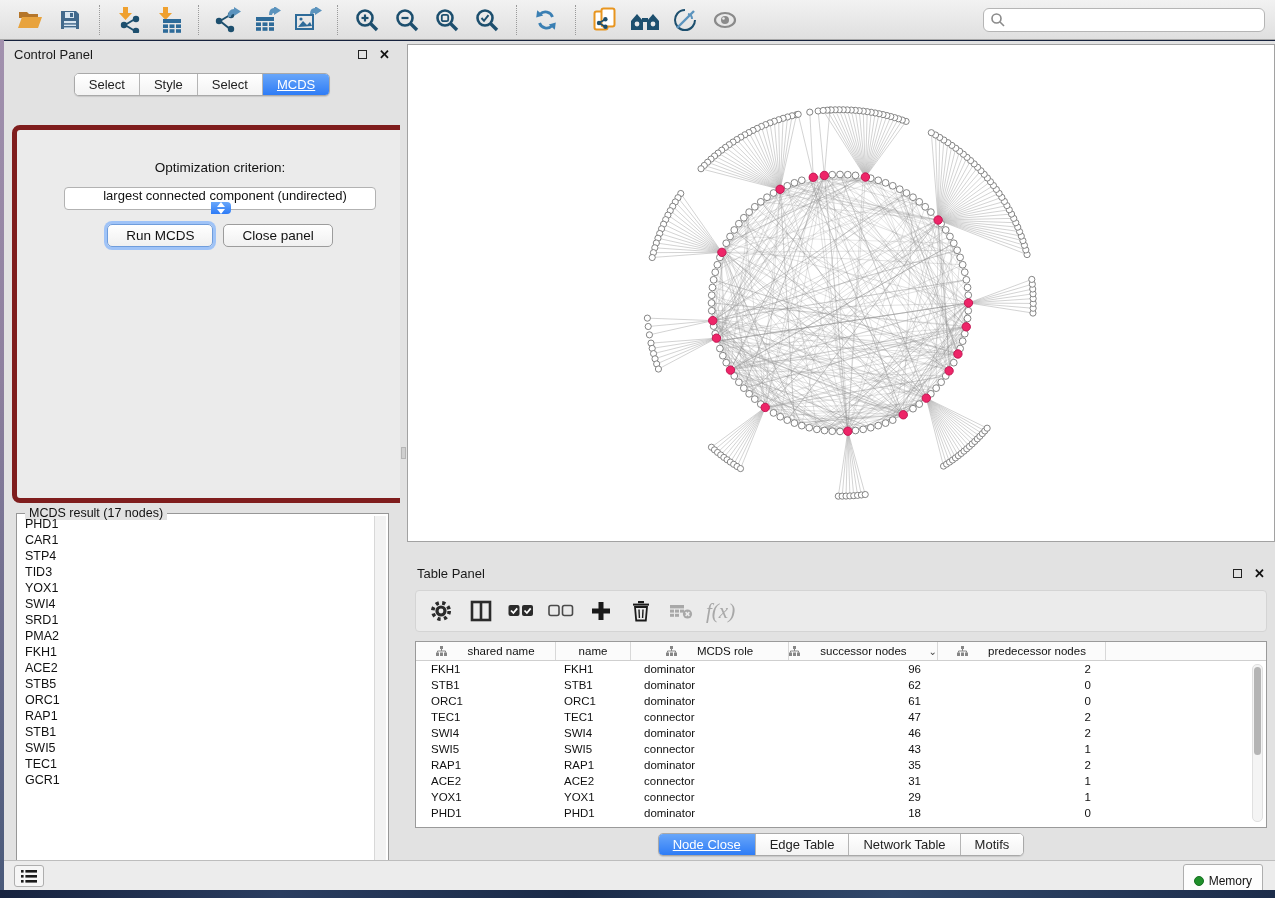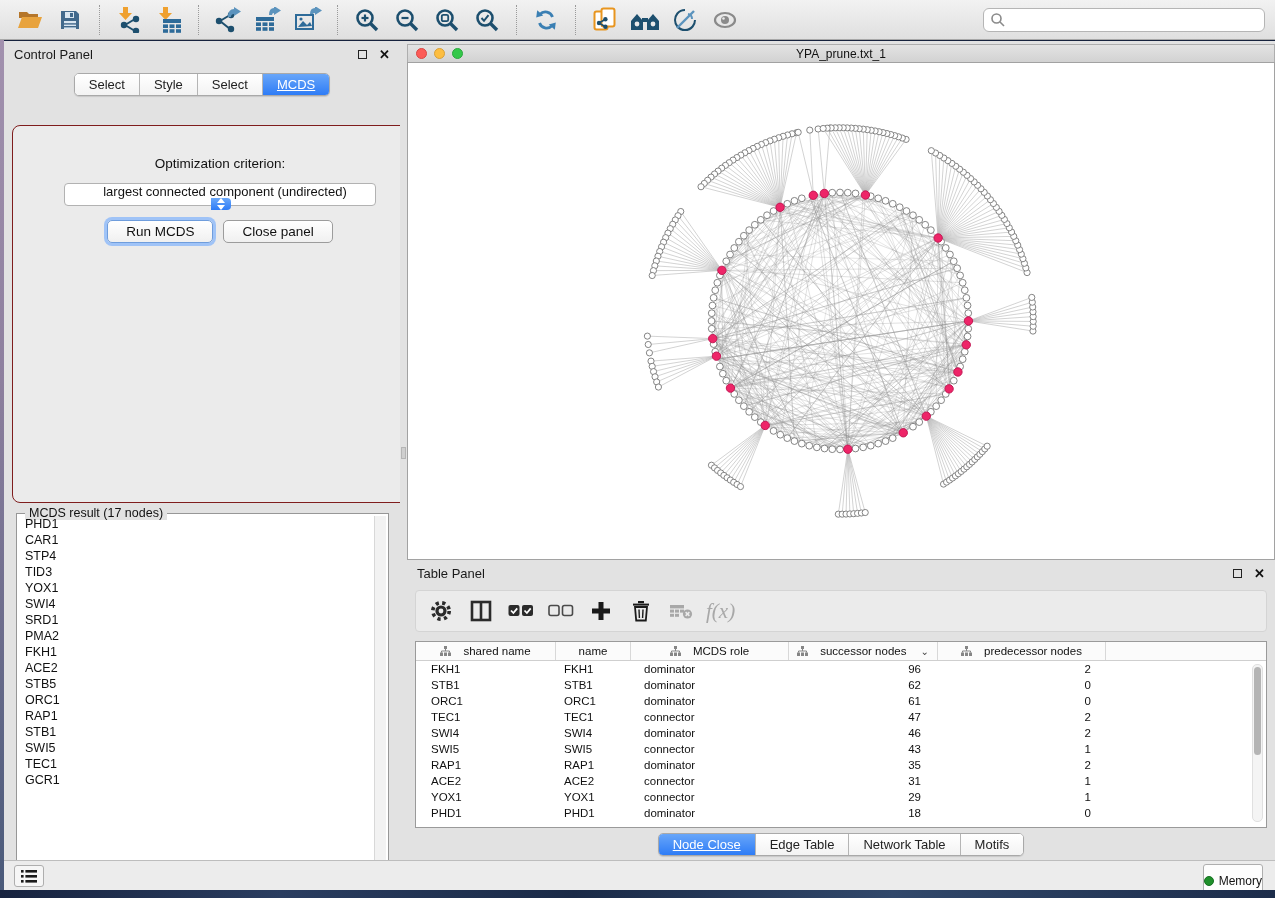--- a/index.html
+++ b/index.html
@@ -32,21 +32,21 @@
   .float-glyph { width:9px; height:9px; border:1.5px solid #222; display:inline-block; margin-right:12px; cursor:default; }
   .close-glyph { font-size:13px; font-weight:bold; color:#111; cursor:default; }
   .seg-tabs { display:inline-flex; border:1px solid #a9a9a9; border-radius:5px; overflow:hidden; background:#fff;
     box-shadow:0 1px 1px rgba(0,0,0,.12); }
   .seg { padding:3px 14px; font-size:13px; color:#222; background:linear-gradient(#ffffff,#f3f3f3);
     border-right:1px solid #b5b5b5; cursor:default; }
   .seg:last-child { border-right:none; }
   .seg.active { background:linear-gradient(#68a6f9,#2e7cf6); color:#fff;text-decoration:underline; }
   .cp-tabs-row { text-align:center; position:relative; z-index:2; margin-top:6px; }
   .cp-card { position:absolute; left:8px; top:84px; width:416px; height:378px; background:#ebebeb;
-    border:1px solid #7f1d1d; border-radius:8px; }
+    border:5px solid #7f1d1d; border-radius:8px; }
   .opt-label { text-align:center; margin-top:30px; font-size:13.5px; color:#111; }
   .dropdown { margin:12px auto 0; width:312px; height:23px; background:#fff; border:1px solid #b2b2b2;
     border-radius:4px; display:flex; align-items:center; position:relative;flex-direction:column; }
   .dropdown .dd-text { flex:1; font-size:13px; color:#111; padding-left:10px; white-space:nowrap; }
   .dd-stepper { width:20px; height:23px; margin:-1px -1px 0 0; border-radius:0 4px 4px 0;
     background:linear-gradient(#6aa8fa,#2d7bf6); display:flex; flex-direction:column; align-items:center; justify-content:center; gap:2px; }
   .tri-up { width:0; height:0; border-left:4px solid transparent; border-right:4px solid transparent; border-bottom:5px solid #fff; }
   .tri-down { width:0; height:0; border-left:4px solid transparent; border-right:4px solid transparent; border-top:5px solid #fff; }
   .btn-row { display:flex; justify-content:center; gap:10px; margin-top:14px; }
   .mac-btn { font-family:"Liberation Sans",sans-serif; font-size:13.5px; color:#111; padding:3px 18px;
@@ -76,43 +76,43 @@
   .net-canvas { width:868px; height:498px; background:#fff; border:1px solid #a2a2a2; }
 
   
   .table-panel { position:absolute; left:407px; top:560px; width:868px; height:300px; background:#e2e2e2; }
   .tp-toolbar { margin:4px 8px 0; height:42px; background:#ebebeb; border:1px solid #d4d4d4; border-radius:4px;
     display:flex; align-items:center; padding:0 10px; gap:10px; }
   .tp-icon { width:30px; height:30px; display:flex; align-items:center; justify-content:center; }
   .fx-label { font-family:"Liberation Serif",serif; font-style:italic; font-size:21px; color:#a8a8a8; }
   .tbl { position:absolute; left:8px; top:81px; width:852px; height:187px; background:#fff; border:1px solid #9a9a9a; }
   .tbl-header { display:flex; height:19px; background:#fbfbfb; border-bottom:1px solid #cfcfcf; }
-  .th { display:flex; align-items:center; justify-content:center; gap:12px; font-size:11.5px; color:#111;
+  .th { display:flex; align-items:center; justify-content:center; gap:20px; font-size:11.5px; color:#111;
     border-right:1px solid #d8d8d8; position:relative; }
   .th .chev { font-size:10px; color:#444; margin-left:2px; }
   .rows { position:relative; }
   .tr { display:flex; height:16px; }
   .td { font-size:11.5px; color:#111; line-height:16px; white-space:nowrap; overflow:hidden; }
   .c0 { width:140px; padding-left:15px; }
   .c1 { width:75px; padding-left:8px; }
   .c2 { width:158px; padding-left:13px; }
   .c3 { width:149px; text-align:right; padding-right:17px; }
   .c4 { width:168px; text-align:right; padding-right:15px; }
-  .h0 { width:140px; } .h1 { width:75px; } .h2 { width:158px; } .h3 { width:149px; } .h4 { width:168px; }
+  .h0 { width:140px; } .h1 { width:75px; } .h2 { width:158px; } .h3 { width:149px;justify-content:flex-end; } .h4 { width:168px; }
   .hf { flex:1; border-right:none; }
   .tbl-vscroll { position:absolute; top:22px; right:3px; width:11px; height:158px; background:#f4f4f4; border:1px solid #e0e0e0; border-radius:5px; }
   .tbl-vthumb { position:absolute; top:2px; left:1px; width:7px; height:88px; background:#b4b4b4; border-radius:4px; }
   .tp-tabs-row { position:absolute; left:0; right:0; top:273px; text-align:center; }
 
   
   .status-bar { position:absolute; left:4px; top:860px; width:1271px; height:30px; background:#ececec; border-top:1px solid #bdbdbd; }
   .list-btn { position:absolute; left:10px; top:4px; width:30px; height:22px; background:#f6f6f6; border:1px solid #aeaeae; border-radius:3px;
     display:flex; align-items:center; justify-content:center; }
   .memory-btn { position:absolute; right:12px; top:3px; height:33px; background:#fdfdfd; border:1px solid #aeaeae; border-radius:3px;
-    display:flex; align-items:center; gap:5px; padding:0 0; font-size:12px; color:#111; font-family:"Liberation Sans",sans-serif; }
+    display:flex; align-items:center; gap:5px; padding:0 10px; font-size:12px; color:#111; font-family:"Liberation Sans",sans-serif; }
   .mem-dot { width:10px; height:10px; border-radius:50%; background:#1f8f2a; border:1px solid #157020; }
 </style>
 </head>
 <body>
 
 <div class="screen">
 
   <div class="toolbar">
     <div class="tbtn">
       <svg width="26" height="22" viewBox="0 0 26 22">
@@ -326,28 +326,20 @@
       </div>
       <div class="result-scroll"></div>
     </div>
   </div>
 
   <div class="v-splitter">
       <span class="grip"></span>
     </div>
 
   <div class="net-window">
-    <div class="net-titlebar">
-      <div class="lights">
-        <span class="light red"></span>
-        <span class="light yellow"></span>
-        <span class="light green"></span>
-      </div>
-      <span class="net-title">YPA_prune.txt_1</span>
-    </div>
     <svg class="net-canvas" id="net-svg" viewBox="0 0 868 498">
         <line x1="372.83612339615405" y1="144.88905419725415" x2="553.6170953064185" y2="213.2559695715129" stroke="#8f8f8f" stroke-width="0.7" opacity="0.38"></line>
         <line x1="372.83612339615405" y1="144.88905419725415" x2="559.8869679961815" y2="282.25289987799374" stroke="#8f8f8f" stroke-width="0.7" opacity="0.38"></line>
         <line x1="372.83612339615405" y1="144.88905419725415" x2="387.2559695715129" y2="379.6170953064185" stroke="#8f8f8f" stroke-width="0.7" opacity="0.38"></line>
         <line x1="372.83612339615405" y1="144.88905419725415" x2="304.94055524135103" y2="274.5492317529367" stroke="#8f8f8f" stroke-width="0.7" opacity="0.38"></line>
         <line x1="372.83612339615405" y1="144.88905419725415" x2="326.83508129971835" y2="185.7196476716809" stroke="#8f8f8f" stroke-width="0.7" opacity="0.38"></line>
         <line x1="372.83612339615405" y1="144.88905419725415" x2="307.7485055520393" y2="228.128279306905" stroke="#8f8f8f" stroke-width="0.7" opacity="0.38"></line>
         <line x1="372.83612339615405" y1="144.88905419725415" x2="448.5492317529367" y2="130.94055524135103" stroke="#8f8f8f" stroke-width="0.7" opacity="0.38"></line>
         <line x1="372.83612339615405" y1="144.88905419725415" x2="309.8410082203976" y2="297.3778939473212" stroke="#8f8f8f" stroke-width="0.7" opacity="0.38"></line>
         <line x1="372.83612339615405" y1="144.88905419725415" x2="409.74710012200626" y2="385.8869679961815" stroke="#8f8f8f" stroke-width="0.7" opacity="0.38"></line>

